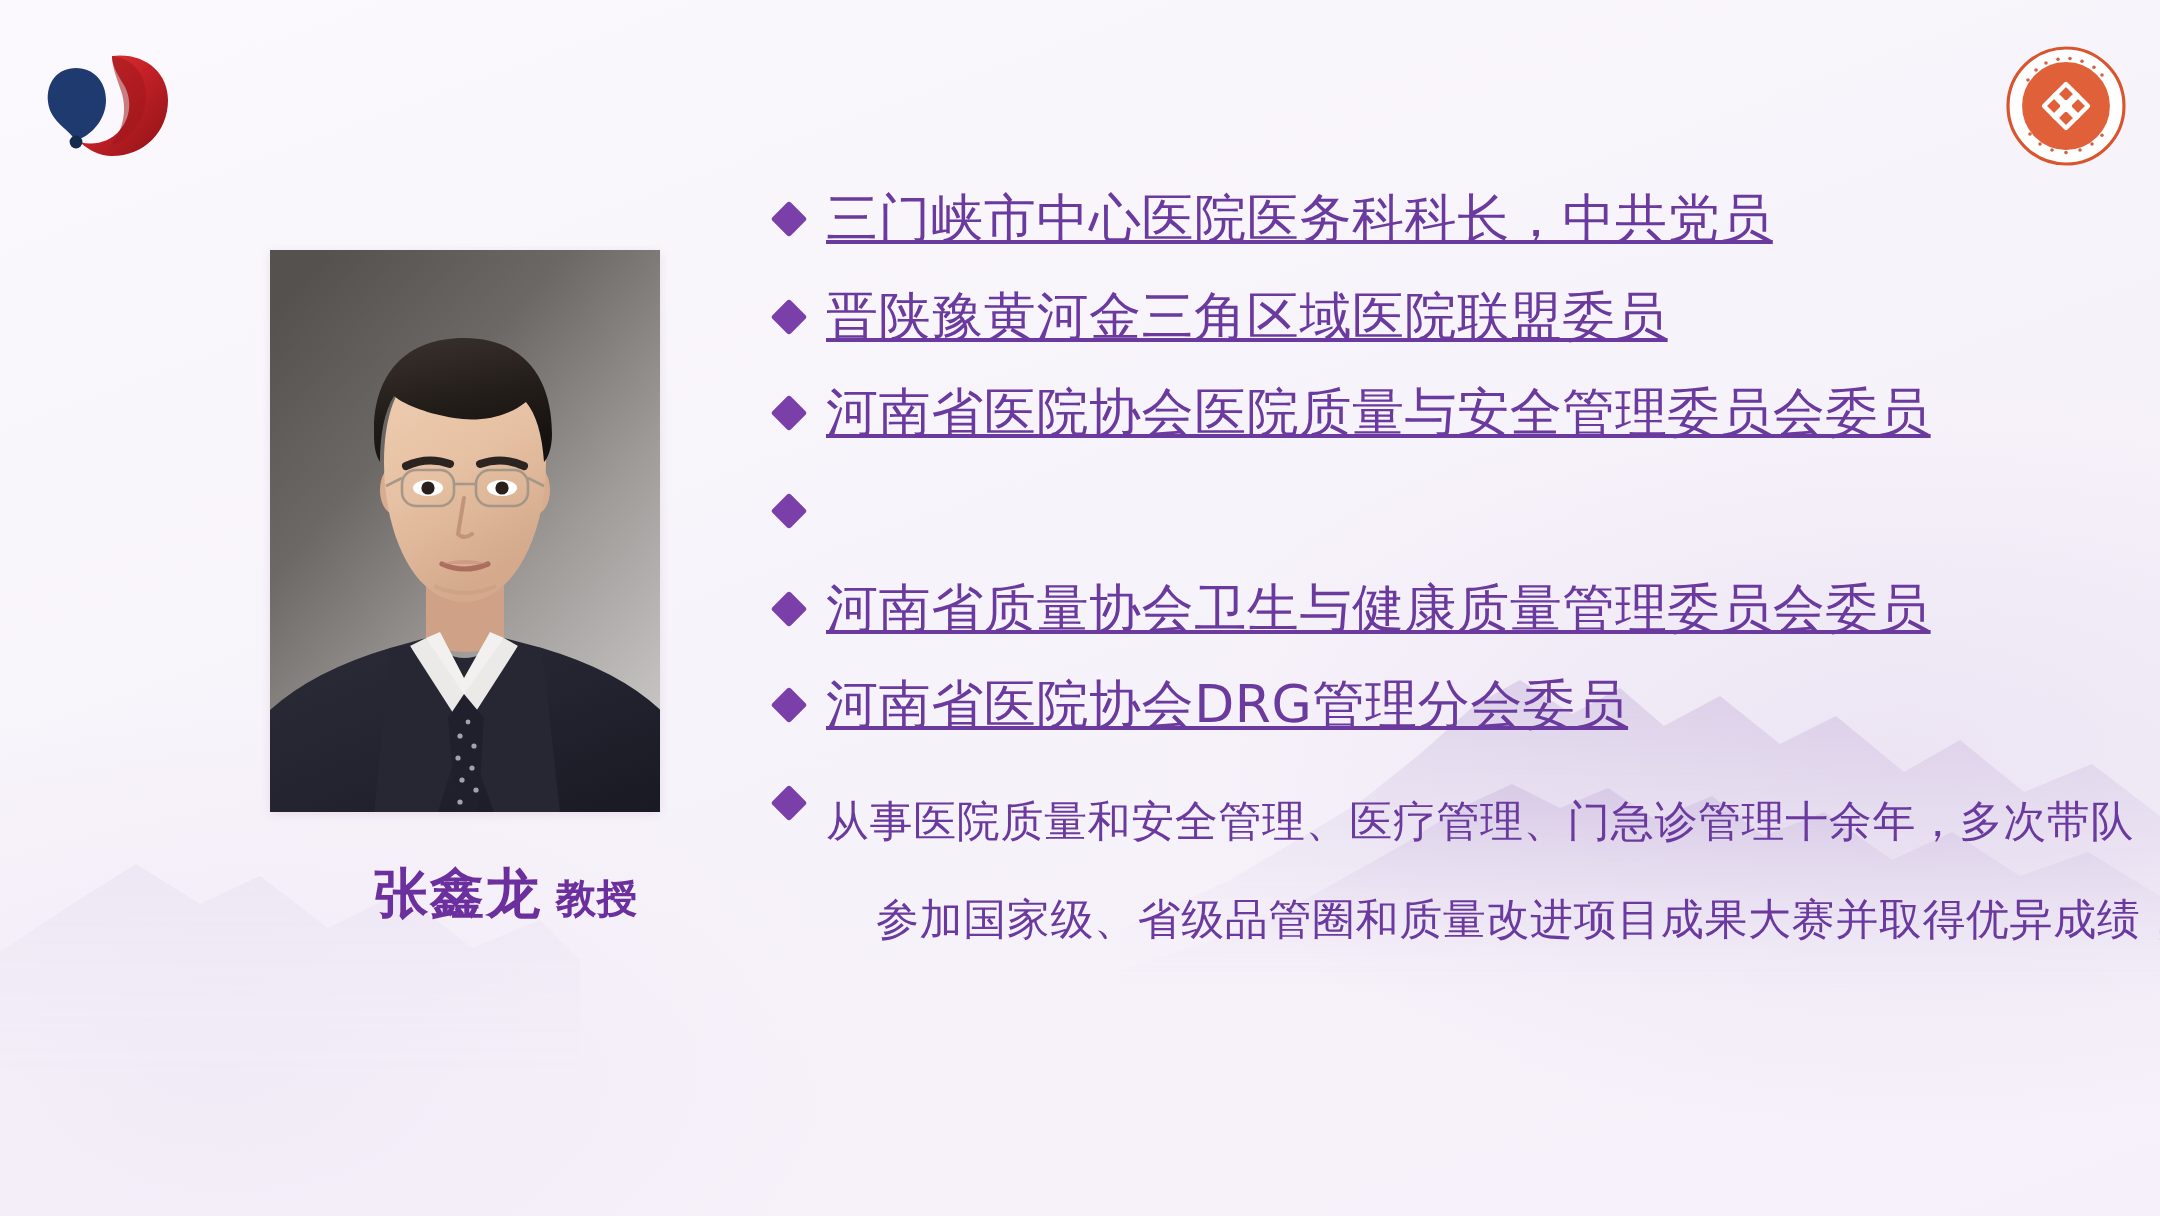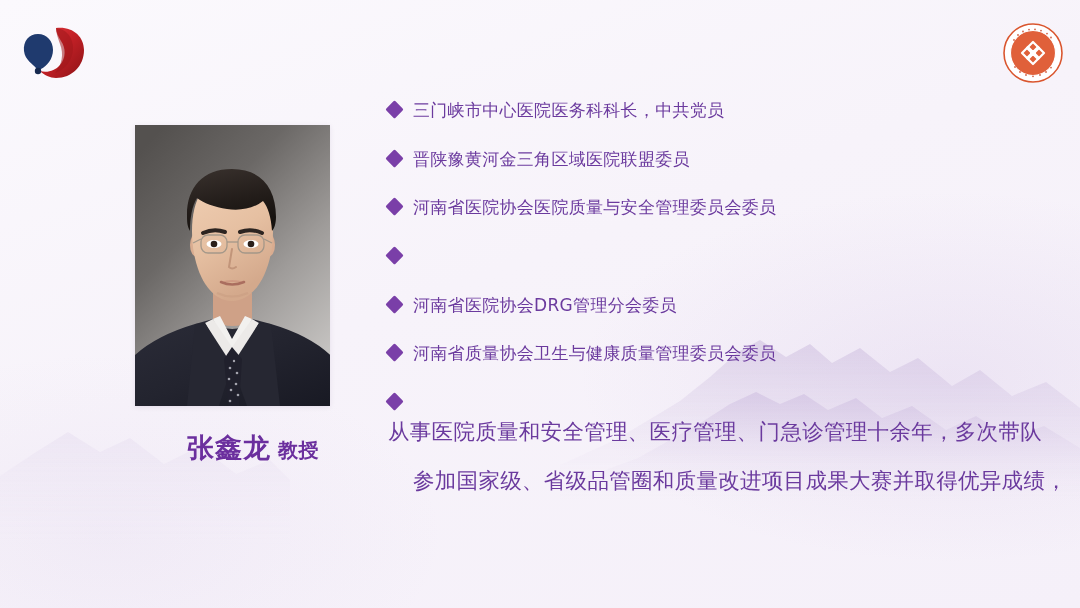--- a/index.html
+++ b/index.html
@@ -114,38 +114,38 @@
     width: 670px;
   }
   .bullet-row {
     position: relative;
     display: flex;
     align-items: flex-start;
     height: 48.7px;
   }
   .bullet-row.multiline {
     height: auto;
-    flex-direction: column;
   }
   .diamond {
     flex: 0 0 auto;
     width: 13px;
     height: 13px;
     margin-top: 7px;
     margin-right: 12px;
     background: #7a3fa8;
     transform: rotate(45deg);
     border-radius: 1.5px;
   }
   .bullet-text {
-    font-size: 17px;
+    font-size: 26px;
     line-height: 28px;
     color: #6b3a9e;
     letter-spacing: 0.3px;
     font-weight: normal;
+    text-decoration: underline;
   }
   .para-text {
     font-size: 21.5px;
     line-height: 48.7px;
     color: #6b3a9e;
     letter-spacing: 0.3px;
     width: 638px;
   }
   .para-text .pline {
     display: block;
@@ -348,26 +348,26 @@
       <span class="diamond"></span>
       <span class="bullet-text">河南省医院协会医院质量与安全管理委员会委员</span>
     </div>
 
     <div class="bullet-row">
       <span class="diamond"></span>
     </div>
 
     <div class="bullet-row">
       <span class="diamond"></span>
+      <span class="bullet-text">河南省质量协会卫生与健康质量管理委员会委员</span>
+    </div>
+
+    <div class="bullet-row">
+      <span class="diamond"></span>
       <span class="bullet-text">河南省医院协会DRG管理分会委员</span>
-    </div>
-
-    <div class="bullet-row">
-      <span class="diamond"></span>
-      <span class="bullet-text">河南省质量协会卫生与健康质量管理委员会委员</span>
     </div>
 
     <div class="bullet-row multiline">
       <span class="diamond"></span>
       <span class="para-text">
         <span class="pline">从事医院质量和安全管理、医疗管理、门急诊管理十余年，多次带队</span>
         <span class="pline indented">参加国家级、省级品管圈和质量改进项目成果大赛并取得优异成绩，</span>
       </span>
     </div>
 

